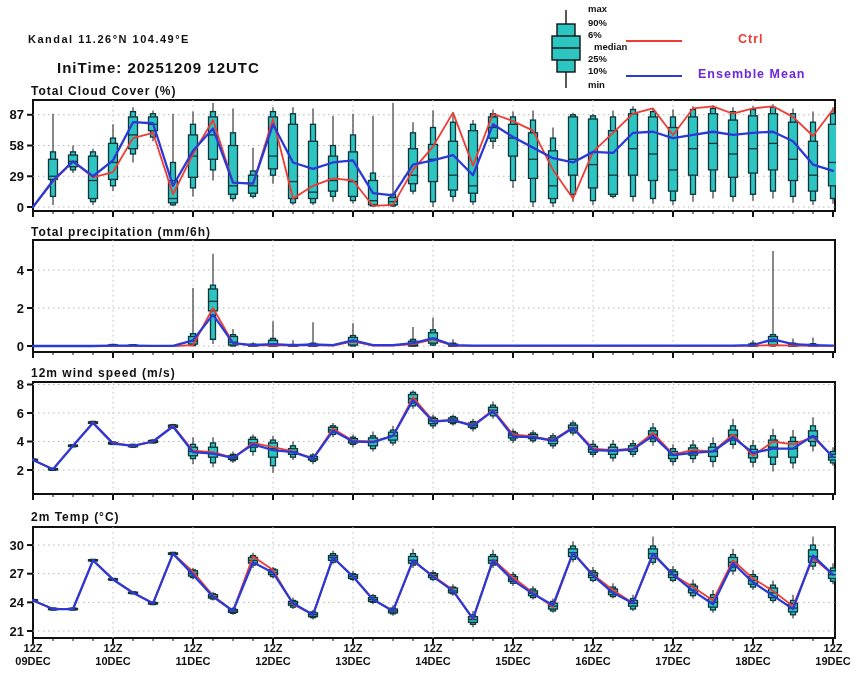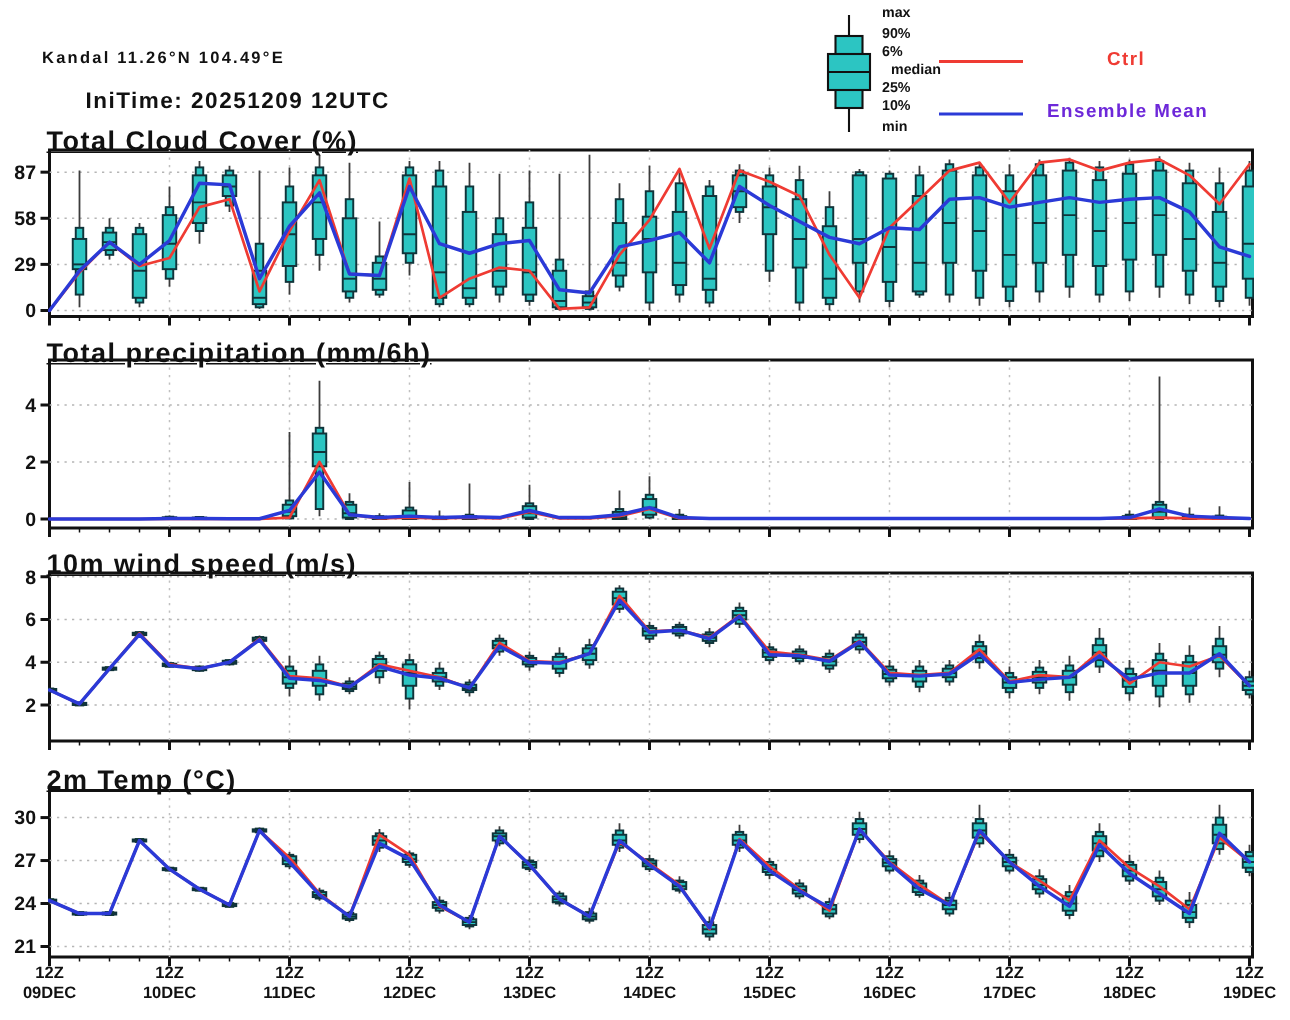--- a/index.html
+++ b/index.html
@@ -2,21 +2,21 @@
 <html><head>
 <meta charset="utf-8">
 <style>
   html,body{margin:0;padding:0;background:#fff;}
   #app{position:relative;width:860px;height:680px;background:#fff;overflow:hidden;
        font-family:"Liberation Sans",sans-serif;color:#111;}
   .abs{position:absolute;}
   .h-title{left:28px;top:6px;font-size:17px;font-weight:bold;letter-spacing:2.5px;}
   .h-loc{left:28px;top:33px;font-size:11px;font-weight:bold;letter-spacing:1.5px;}
   .h-ini{left:28px;top:59px;font-size:15px;font-weight:bold;letter-spacing:1px;margin-left:29px;}
-  .ptitle{font-size:18px;font-weight:bold;letter-spacing:1px;text-decoration:underline;}
+  .ptitle{font-size:12px;font-weight:bold;letter-spacing:1px;}
   #ptitle-0{left:31px;top:84px;}
   #ptitle-1{left:31px;top:225px;}
   #ptitle-2{left:31px;top:366px;}
   #ptitle-3{left:31px;top:510px;}
   #plot{position:absolute;left:0;top:0;}
   #legend{left:538px;top:6px;width:300px;height:88px;}
   .lg-lbl{position:absolute;font-size:9.5px;font-weight:bold;white-space:nowrap;}
   .lg-line{position:absolute;width:56px;height:0;}
   .lg-series{position:absolute;font-size:12.5px;font-weight:bold;letter-spacing:1px;white-space:nowrap;}
   text{font-family:"Liberation Sans",sans-serif;}
@@ -894,21 +894,21 @@
         <text x="833" y="652" text-anchor="middle" class="xlab">12Z</text>
         <text x="833" y="665" text-anchor="middle" class="xlab">19DEC</text>
       </g>
     </svg>
 
   <div class="abs h-loc">Kandal 11.26°N 104.49°E</div>
   <div class="abs h-ini">IniTime: 20251209 12UTC</div>
 
   <div class="abs ptitle" id="ptitle-0">Total Cloud Cover (%)</div>
   <div class="abs ptitle" id="ptitle-1">Total precipitation (mm/6h)</div>
-  <div class="abs ptitle" id="ptitle-2">10m wind speed (m/s)</div>
+  <div class="abs ptitle" id="ptitle-2">12m wind speed (m/s)</div>
   <div class="abs ptitle" id="ptitle-3">2m Temp (°C)</div>
 
   <div class="abs" id="legend">
     <svg width="32" height="84" style="position:absolute;left:12px;top:2px;">
       <line x1="16" y1="2" x2="16" y2="80" stroke="#111" stroke-width="1.4"></line>
       <rect x="7" y="16" width="18" height="48" fill="#2cc5c2" stroke="#111" stroke-width="1.4"></rect>
       <rect x="2" y="28" width="28" height="24" fill="#2cc5c2" stroke="#111" stroke-width="1.4"></rect>
       <line x1="2" y1="40" x2="30" y2="40" stroke="#111" stroke-width="1.4"></line>
     </svg>
     <span class="lg-lbl" style="left:50px;top:-3px;">max</span>

